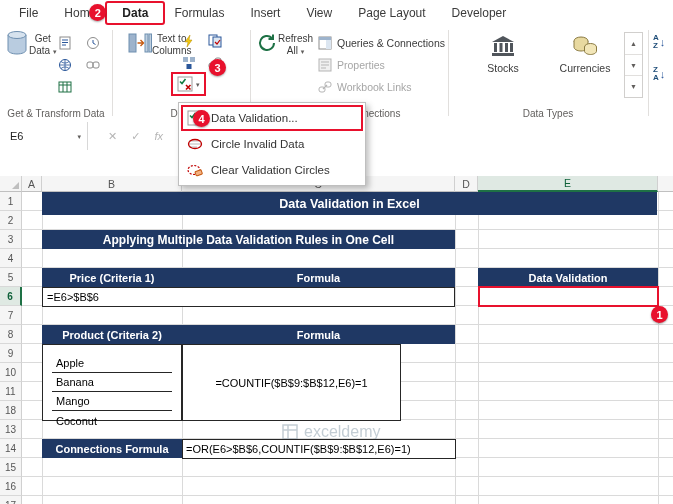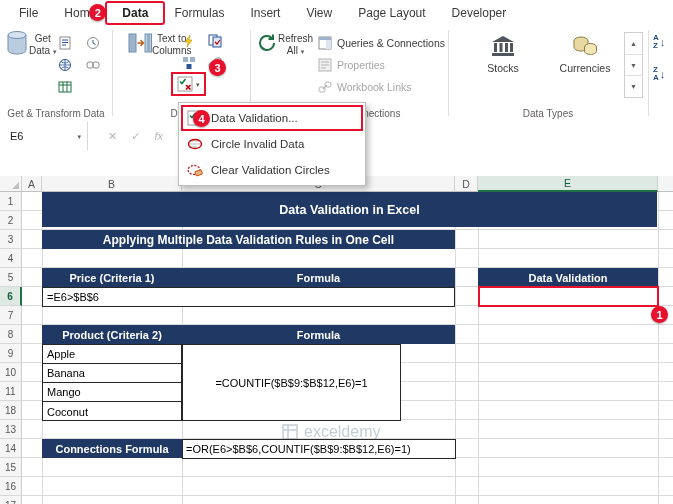--- a/index.html
+++ b/index.html
@@ -375,36 +375,36 @@
         <div class="rowhead">11</div>
         <div class="rowhead">18</div>
         <div class="rowhead">13</div>
         <div class="rowhead">14</div>
         <div class="rowhead">15</div>
         <div class="rowhead">16</div>
         <div class="rowhead">17</div>
       </div>
     <div class="gridbg"></div>
 
-    <div class="ov navy" style="left:42px;top:16px;width:615px;height:35px;font-size:12.5px">Data Validation in Excel</div>
+    <div class="ov navy" style="left:42px;top:16px;width:615px;height:23px;font-size:12.5px">Data Validation in Excel</div>
     <div class="ov navy" style="left:42px;top:54px;width:413px;height:19px;font-size:12px">Applying Multiple Data Validation Rules in One Cell</div>
 
     <div class="ov navy" style="left:42px;top:92px;width:140px;height:19px">Price (Criteria 1)</div>
     <div class="ov navy" style="left:182px;top:92px;width:273px;height:19px">Formula</div>
     <div class="ov navy" style="left:478px;top:92px;width:180px;height:19px">Data Validation</div>
 
     <div class="ov cellbrd" style="left:42px;top:111px;width:413px;height:20px;padding:0">
       <div style="flex:1;height:100%;display:flex;align-items:center;padding-left:4px">=E6&gt;$B$6</div>
     </div>
     <div class="ov e6cell" style="left:478px;top:110px;width:181px;height:21px"></div>
 
     <div class="ov navy" style="left:42px;top:149px;width:140px;height:19px">Product (Criteria 2)</div>
     <div class="ov navy" style="left:182px;top:149px;width:273px;height:19px">Formula</div>
 
-    <div class="ov cellbrd" style="left:42px;top:168px;width:140px;height:77px;display:block;padding:0">
+    <div class="ov cellbrd" style="left:42px;top:168px;width:140px;height:77px;display:block;padding:9px">
       <div class="prow">Apple</div>
       <div class="prow">Banana</div>
       <div class="prow">Mango</div>
       <div class="prow">Coconut</div>
     </div>
     <div class="ov cellbrd" style="left:182px;top:168px;width:219px;height:77px;justify-content:center">=COUNTIF($B$9:$B$12,E6)=1</div>
 
     <div class="ov navy" style="left:42px;top:263px;width:140px;height:19px">Connections Formula</div>
     <div class="ov cellbrd" style="left:182px;top:263px;width:274px;height:20px;padding-left:3px">=OR(E6&gt;$B$6,COUNTIF($B$9:$B$12,E6)=1)</div>
 

